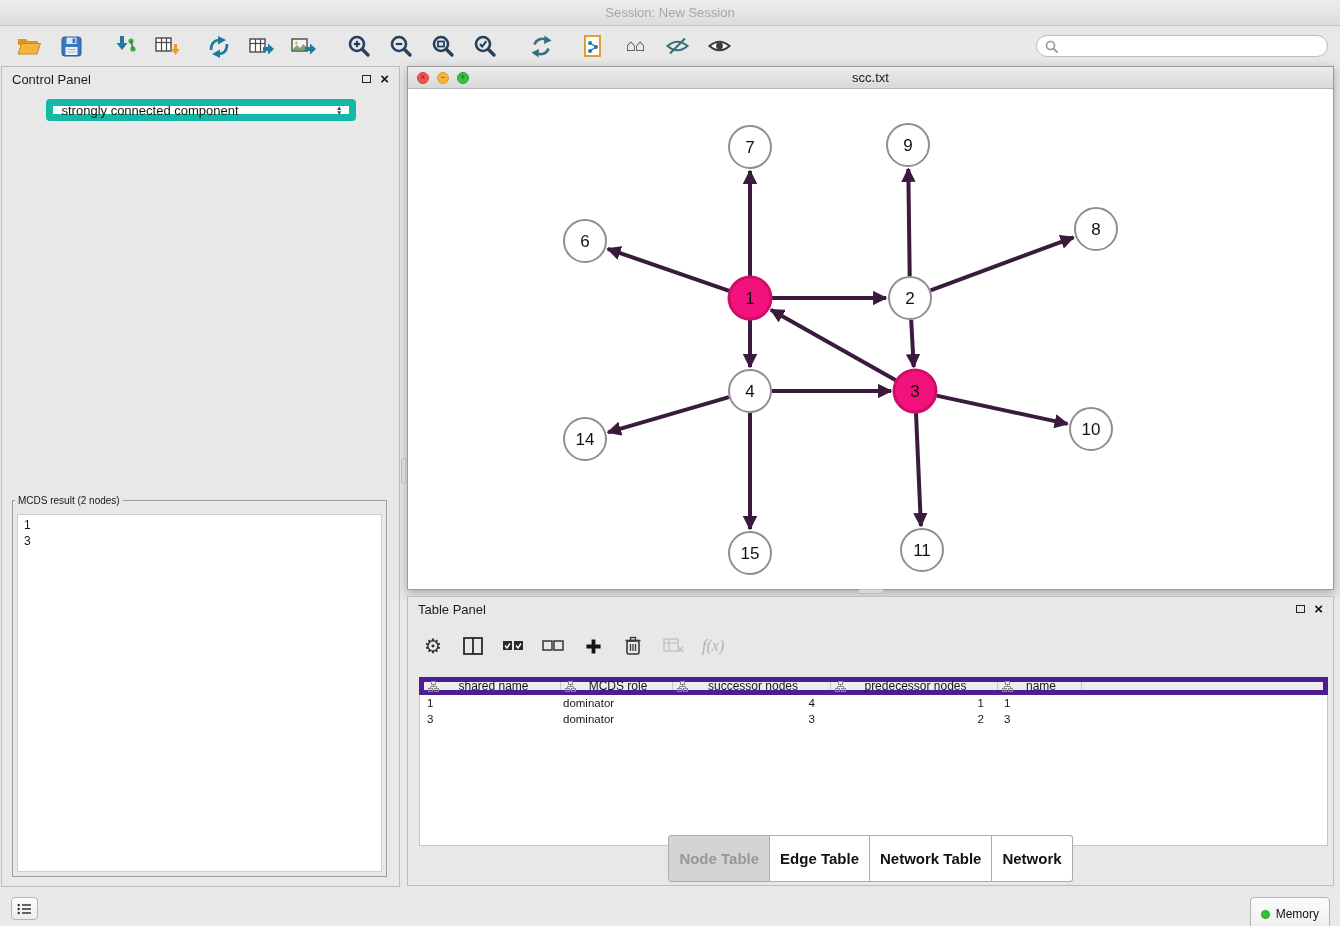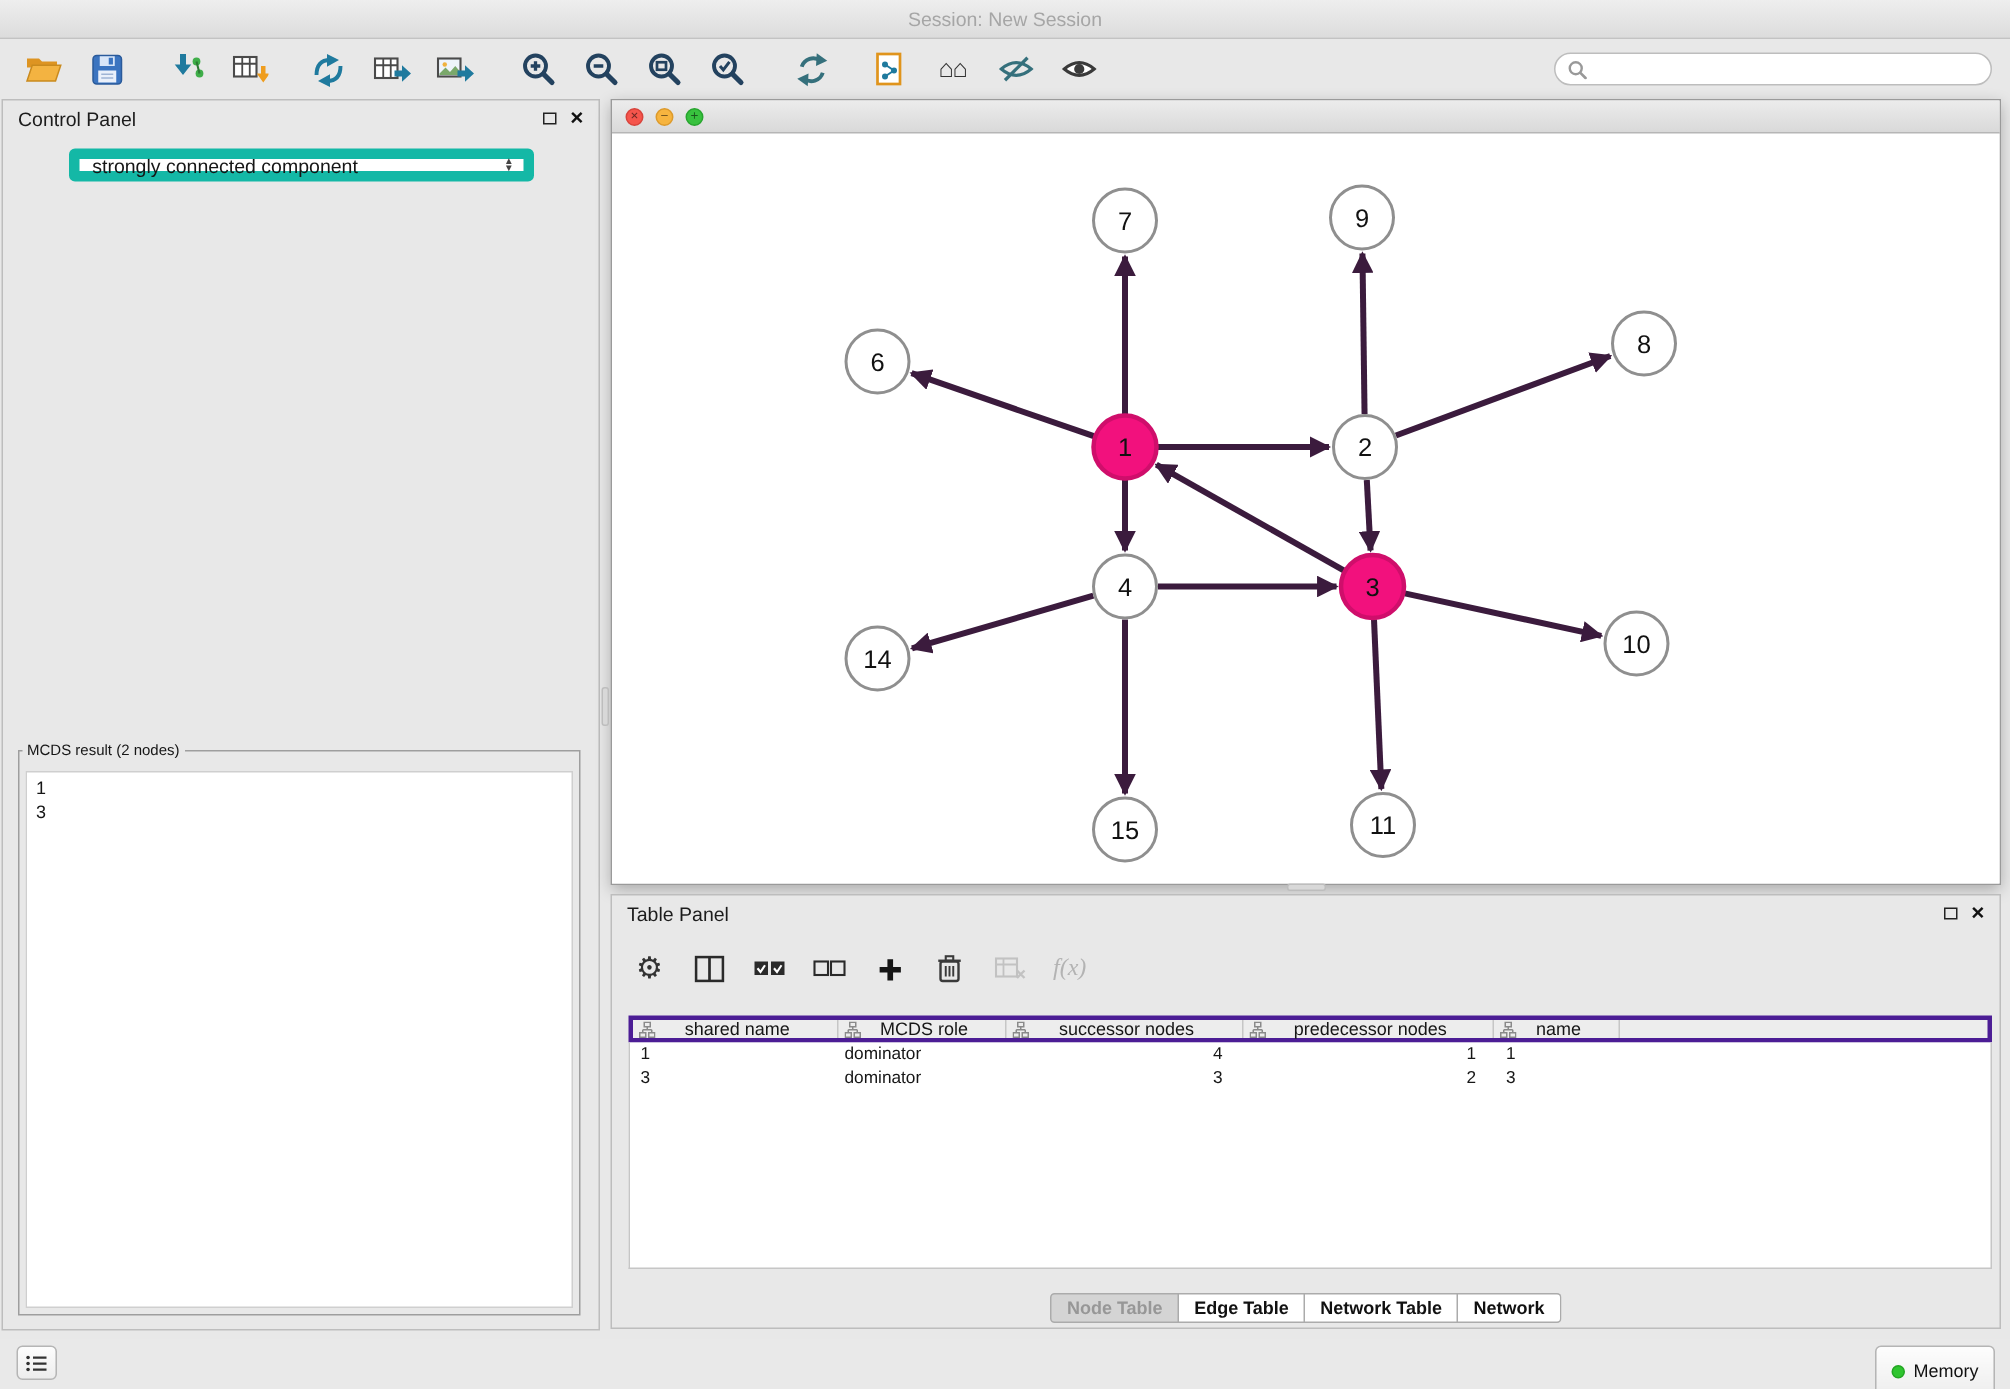--- a/index.html
+++ b/index.html
@@ -64,35 +64,35 @@
   .v-grip{position:absolute;left:401px;top:458px;width:5px;height:26px;background:#d8d8d8;border:1px solid #bdbdbd;border-radius:2px;}
   .h-grip{position:absolute;left:858px;top:589px;width:26px;height:5px;background:#d8d8d8;border:1px solid #bdbdbd;border-radius:2px;}
 
   
   .table-panel{position:absolute;left:407px;top:596px;width:927px;height:290px;background:#e8e8e8;border:1px solid #bdbdbd;}
   .tp-toolbar{position:absolute;left:14px;top:34px;height:30px;display:flex;align-items:center;gap:18px;}
   .tp-ic{display:flex;align-items:center;justify-content:center;min-width:22px;height:24px;}
   .glyph-gear{font-size:20px;color:#333;line-height:20px;}
   .fx{font-family:"Liberation Serif",serif;font-style:italic;color:#b3b3b3;font-size:16px;}
   .ntable{position:absolute;left:11px;right:5px;top:80px;}
-  .thead{display:flex;height:18px;background:#ededed;border:3px solid #4c1d95;}
+  .thead{display:flex;height:18px;background:#ededed;border:5px solid #4c1d95;}
   .thcell{display:flex;align-items:center;border-right:1px solid #c6c6c6;font-size:12px;padding-left:4px;}
   .thcell:last-child{border-right:none;}
   .thcell svg{flex:0 0 auto;}
   .thlabel{flex:1;text-align:center;padding-right:12px;}
   .tbody{background:#fff;border:1px solid #c6c6c6;border-top:none;height:151px;overflow:hidden;}
   .trow{display:flex;height:16px;align-items:center;font-size:11.5px;}
   .tcell{display:flex;align-items:center;height:100%;}
   .c0{width:137px;} .c1{width:112px;} .c2{width:158px;} .c3{width:167px;} .c4{width:84px;} .cfill{flex:1;}
   .trow .c0{padding-left:7px;} .trow .c1{padding-left:6px;}
   .trow .c2{justify-content:flex-end;padding-right:12px;}
   .trow .c3{justify-content:flex-end;padding-right:10px;}
   .trow .c4{padding-left:10px;}
   .tp-tabs{position:absolute;left:0;right:0;bottom:3px;display:flex;justify-content:center;}
-  .seg2{font-size:12px;font-weight:700;padding:2px 10px;background:#fff;border:1px solid #ababab;border-left:none;color:#111;}
+  .seg2{font-size:15px;font-weight:700;padding:14px 10px;background:#fff;border:1px solid #ababab;border-left:none;color:#111;}
   .seg2:first-child{border-left:1px solid #ababab;border-radius:3px 0 0 3px;}
   .seg2:last-child{border-radius:0 3px 3px 0;}
   .seg2.active{background:#d4d4d4;color:#979797;}
 
   
   .statusbar{position:absolute;left:0;top:893px;width:1340px;height:33px;background:#e9e9e9;}
   .list-btn{position:absolute;left:11px;top:4px;width:27px;height:23px;background:linear-gradient(#fdfdfd,#ededed);
     border:1px solid #b5b5b5;border-radius:4px;display:flex;align-items:center;justify-content:center;}
   .mem-btn{position:absolute;right:10px;top:4px;height:23px;background:linear-gradient(#fdfdfd,#ededed);
     border:1px solid #b5b5b5;border-radius:4px;display:flex;align-items:center;gap:6px;padding:16px 10px;font-size:12px;color:#111;}
@@ -263,20 +263,21 @@
   </fieldset>
 </div>
 
 <div class="net-window">
   <div class="net-titlebar">
     <div class="traffic">
       <span class="tl red">×</span>
       <span class="tl yellow">−</span>
       <span class="tl green">+</span>
     </div>
+    <span class="net-title">scc.txt</span>
   </div>
   <div class="net-canvas-wrap">
     <svg width="925" height="500" viewBox="0 0 925 500">
         <defs>
           <marker id="arrowhead" viewBox="0 0 10 10" refX="9" refY="5" markerWidth="3.6" markerHeight="3.6" orient="auto" markerUnits="strokeWidth">
             <path d="M0 0 L10 5 L0 10 Z" fill="#3b1b3d"></path>
           </marker>
         </defs>
         <line x1="342.0" y1="187.0" x2="342.0" y2="82.0" stroke="#3b1b3d" stroke-width="4" marker-end="url(#arrowhead)"></line>
         <line x1="321.2" y1="201.8" x2="199.7" y2="159.8" stroke="#3b1b3d" stroke-width="4" marker-end="url(#arrowhead)"></line>

